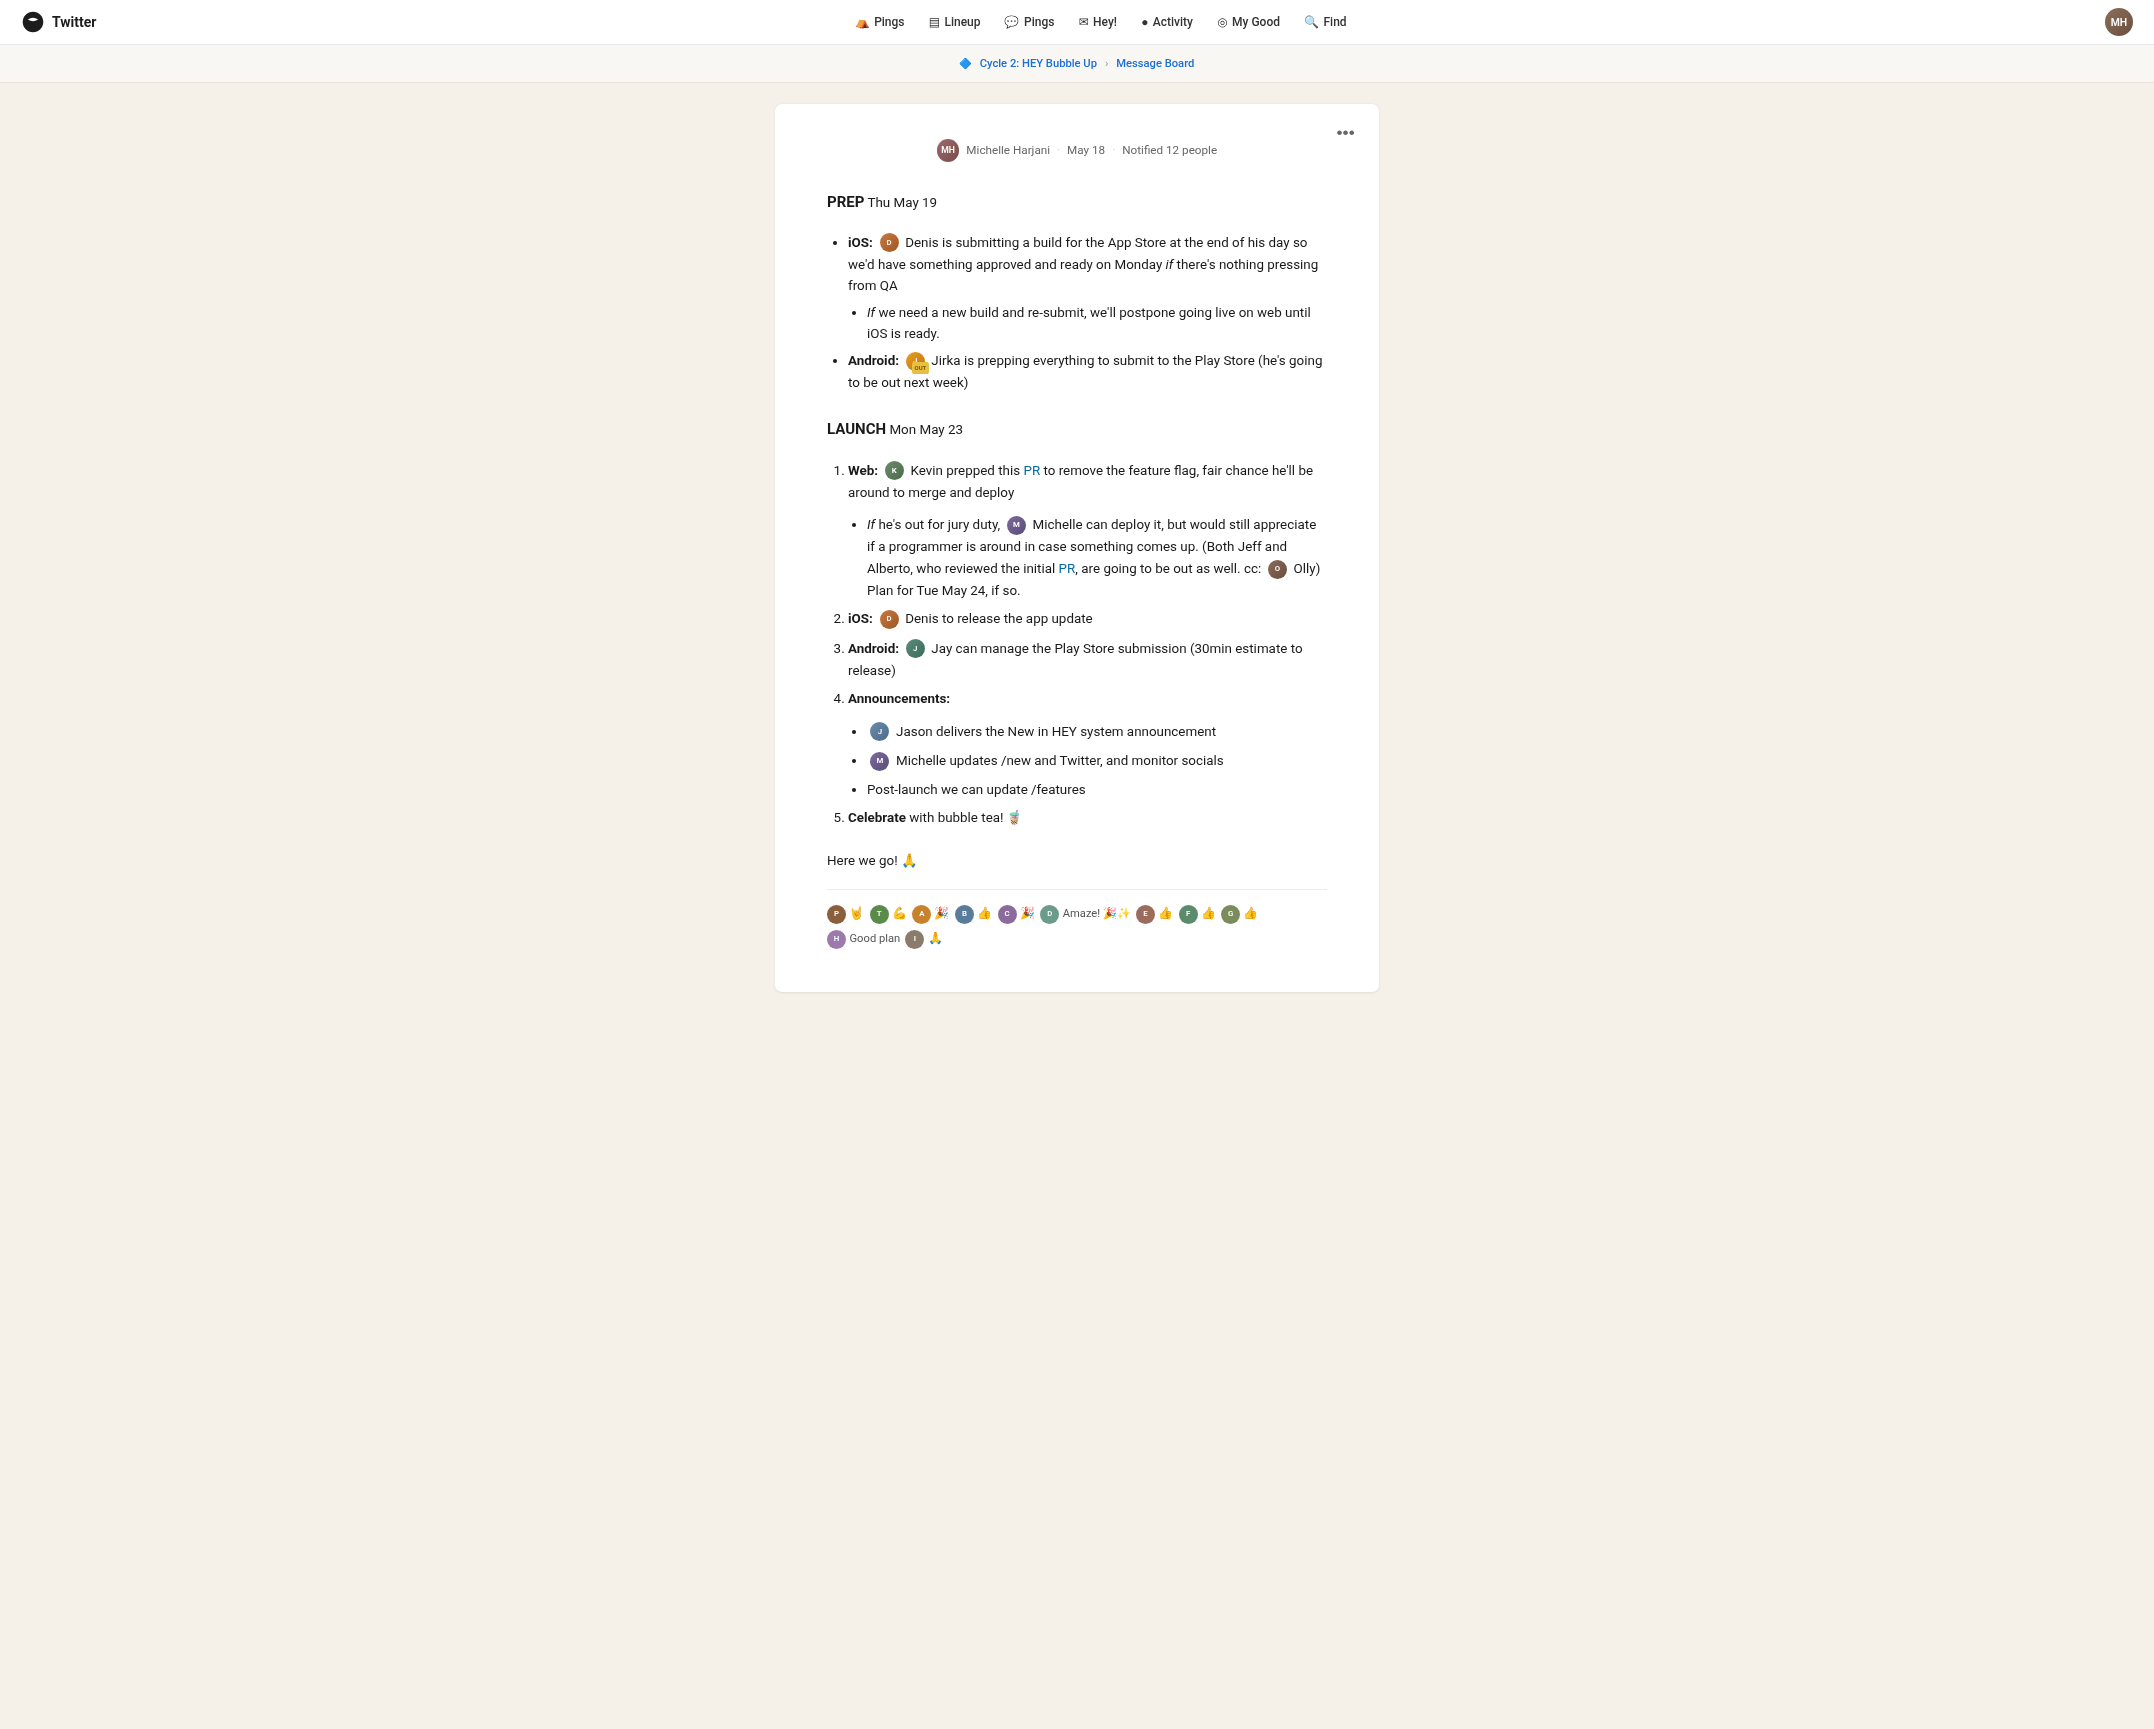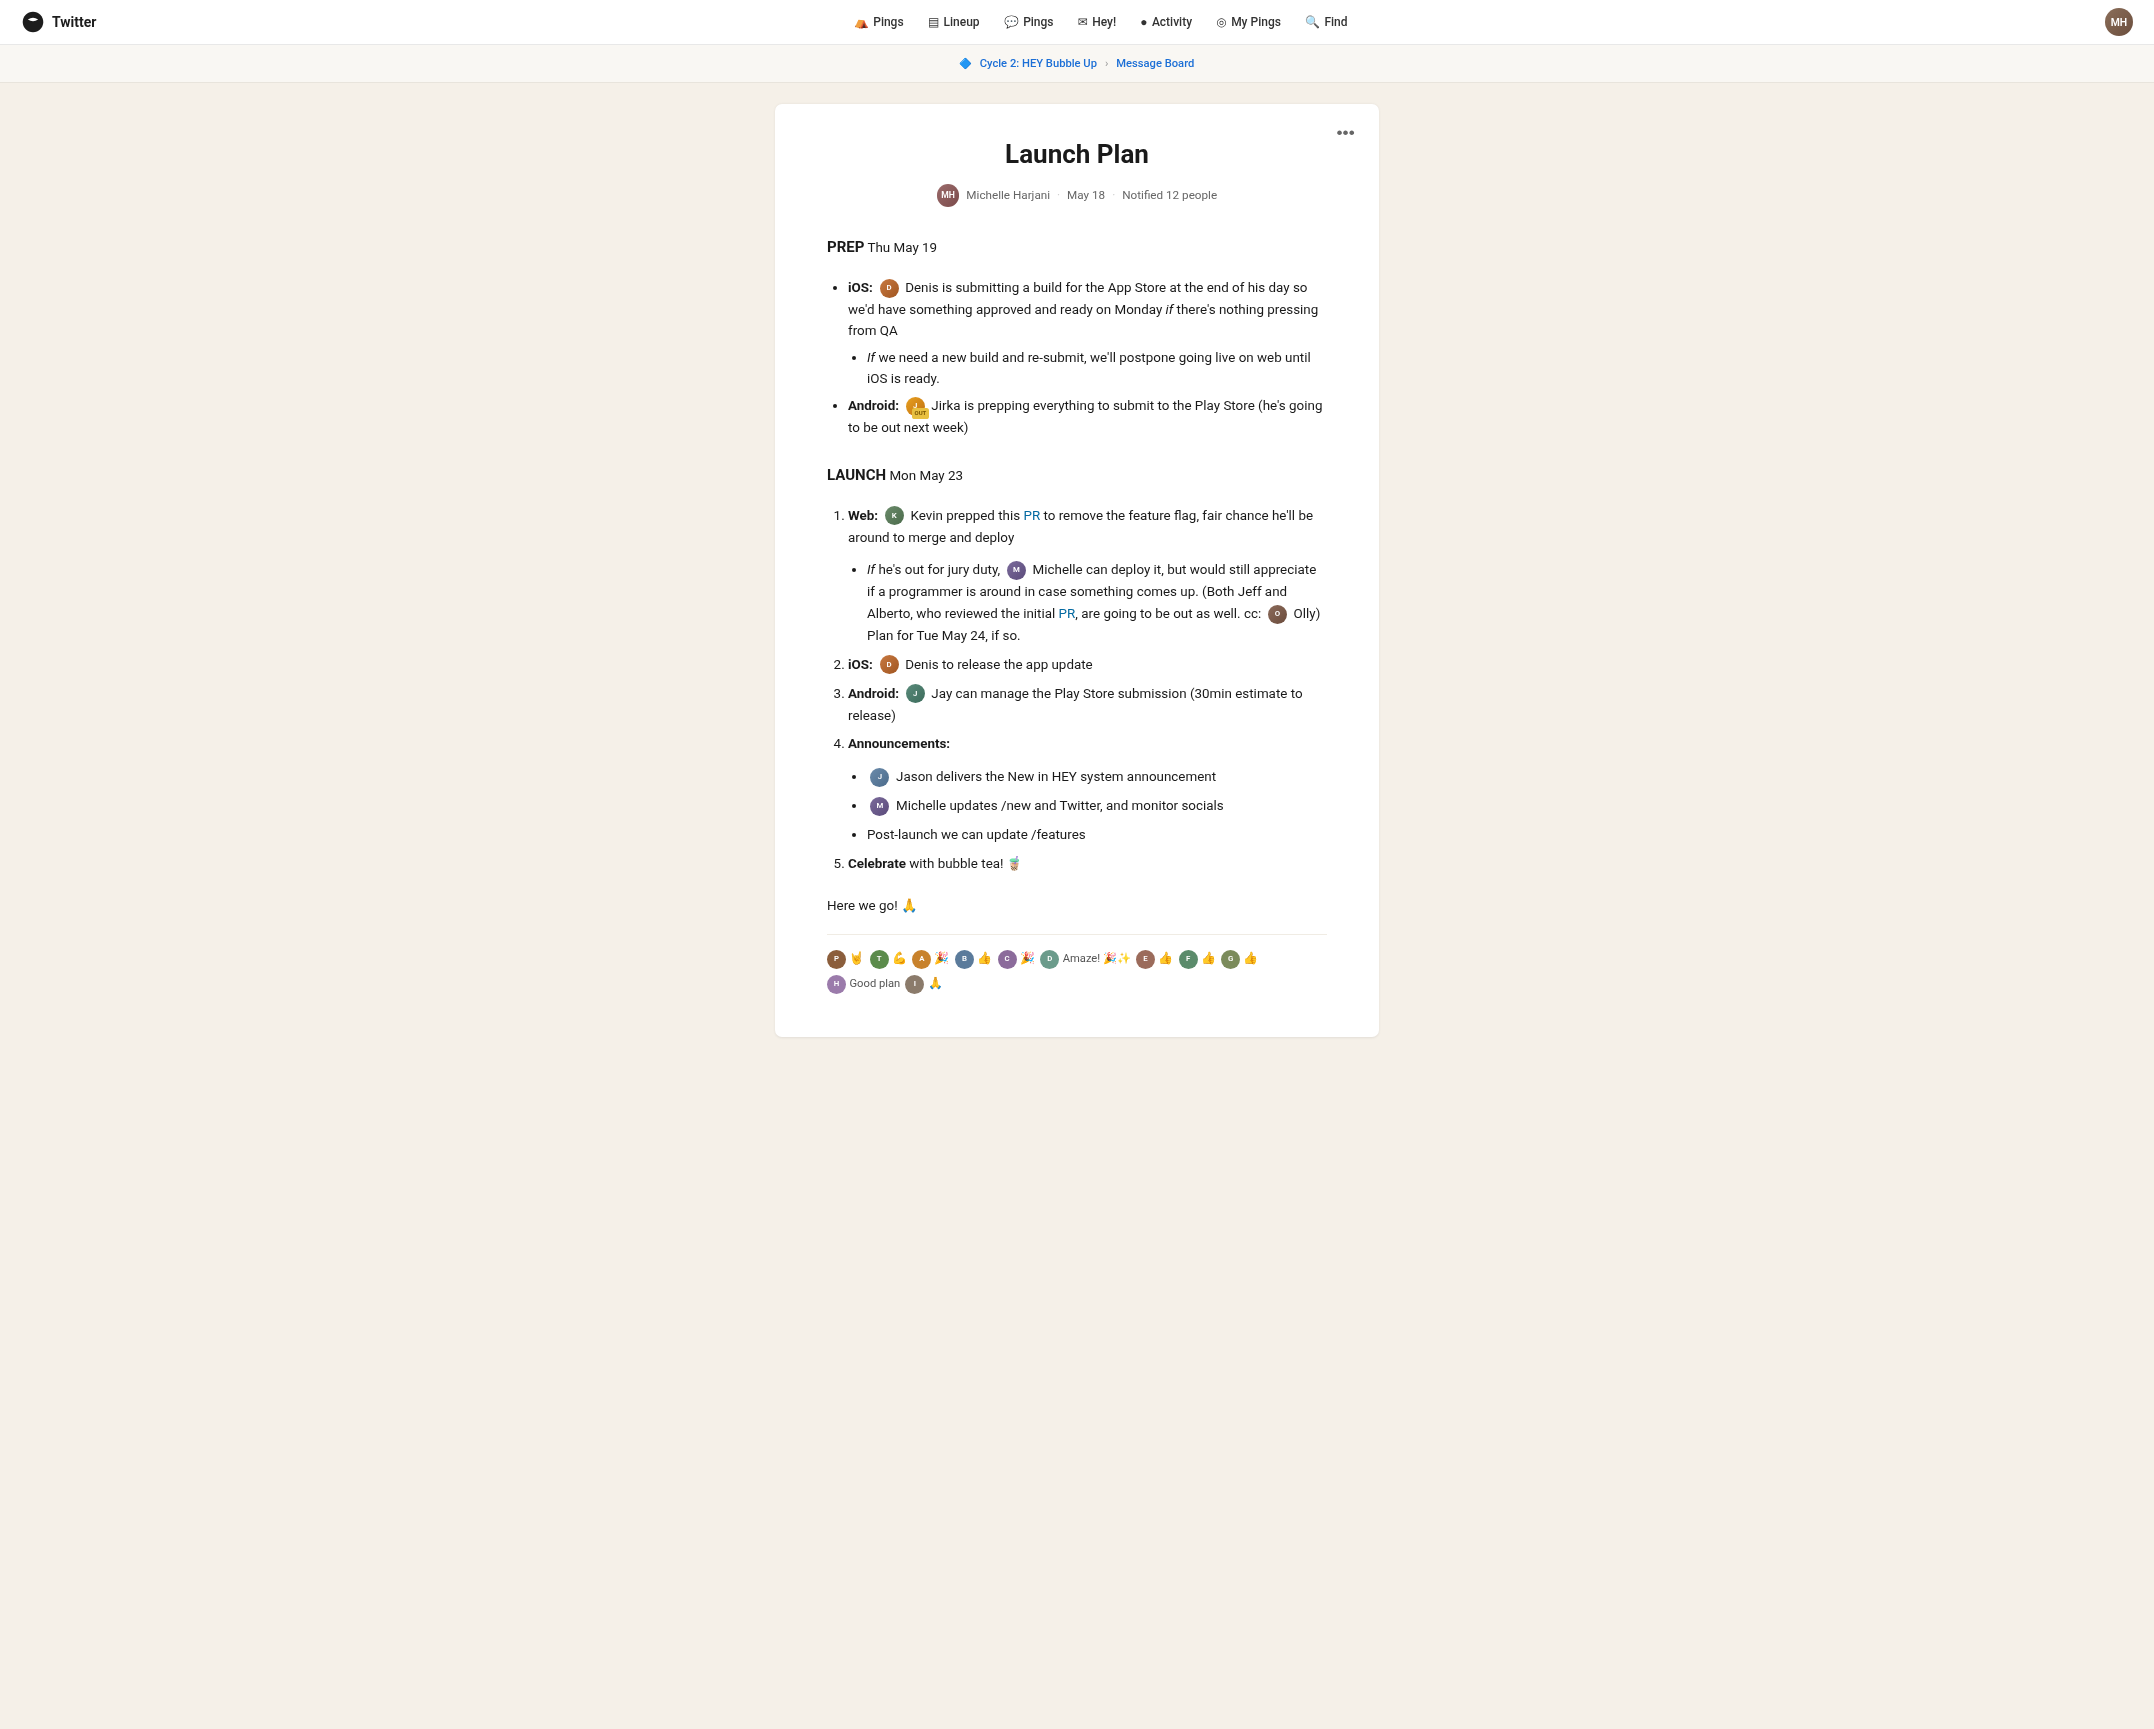--- a/index.html
+++ b/index.html
@@ -318,21 +318,21 @@
     <a class="nav-link">
       <span class="nav-link-icon">✉</span>
       <span>Hey!</span>
     </a>
     <a class="nav-link">
       <span class="nav-link-icon">●</span>
       <span>Activity</span>
     </a>
     <a class="nav-link">
       <span class="nav-link-icon">◎</span>
-      <span>My Pings</span>
+      <span>My Good</span>
     </a>
     <a class="nav-link">
       <span class="nav-link-icon">🔍</span>
       <span>Find</span>
     </a>
   </div>
 
   <div class="nav-avatar">MH</div>
 </nav>
 
@@ -341,21 +341,20 @@
   <a href="#">Cycle 2: HEY Bubble Up</a>
   <span class="breadcrumb-sep">›</span>
   <a href="#">Message Board</a>
 </div>
 
 <div class="main-wrapper">
   <div class="post-container">
 
     <button class="more-button">•••</button>
 
-    <h1 class="post-title">Launch Plan</h1>
 
     <div class="post-meta">
       <div class="post-meta-avatar">MH</div>
       <span>Michelle Harjani</span>
       <span class="post-meta-dot">·</span>
       <span>May 18</span>
       <span class="post-meta-dot">·</span>
       <span>Notified 12 people</span>
     </div>
 

